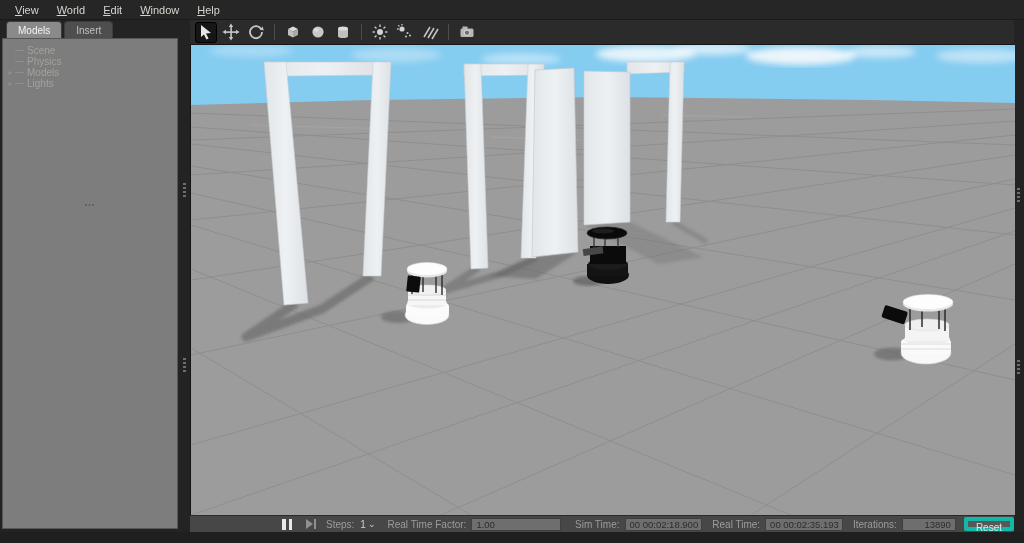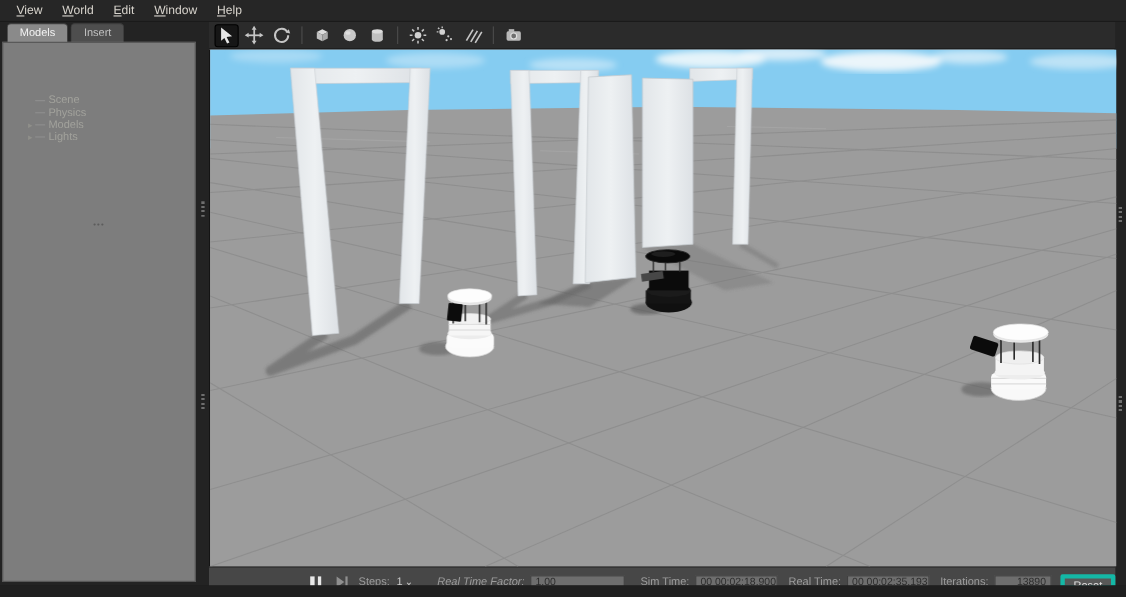--- a/index.html
+++ b/index.html
@@ -22,21 +22,21 @@
   
   .left-panel { position:absolute; top:20px; left:0; width:180px; height:512px; background:#232323; }
   .tabs { position:absolute; top:1px; left:6px; height:18px; display:flex; gap:2px; }
   .tab { font-size:10px; padding:3px 11px 2px; border-radius:4px 4px 0 0; border:1px solid #3c3c3c; border-bottom:none; }
   .tab.active { background:#8a8a8a; color:#f4f4f4; }
   .tab.inactive { background:#4e4e4e; color:#c0c0c0; }
   .panel-body {
     position:absolute; top:18px; left:2px; width:176px; height:491px;
     background:#7d7d7d; border:1px solid #565656;
   }
-  .tree { padding:6px 0 0 17px;margin-top:41px; }
+  .tree { padding:6px 0 0 0; }
   .tree-item { display:flex; align-items:center; height:11px; font-size:10px; color:#a2a29c; }
   .tree-arrow { width:9px; text-align:center; font-size:8px; color:#8f8f8a; margin-left:3px; }
   .tree-dash { width:9px; height:1px; background:#8f8f8f; margin-right:3px; }
   .tree-label { line-height:11px; }
   .splitter-dots-h { position:absolute; top:163px; left:0; width:100%; text-align:center; color:#5c5c5c; font-size:7px; letter-spacing:1px; line-height:5px; }
   .prop-header {
     position:absolute; top:169px; left:1px; width:172px; height:13px;
     background:#3c3c3c; display:flex; align-items:center; font-size:10px; font-weight:bold; color:#ececec;
   }
   .prop-col-property { padding-left:6px; width:82px; }
@@ -54,21 +54,21 @@
   }
   .tool { width:22px; height:21px; display:flex; align-items:center; justify-content:center; border-radius:3px; }
   .tool.selected { background:#161616; border:1px solid #000; }
   .tool svg { display:block; }
   .tool-sep { width:1px; height:16px; background:#4c4c4c; margin:0 4px; }
   
   .viewport { width:824px; height:470px; background:#9c9c9c; border-left:1px solid #141414; border-right:1px solid #141414; }
   .viewport svg { display:block; }
   
   .statusbar {
-    width:824px; height:27px; background:#474747; border-top:1px solid #2a2a2a;
+    width:824px; height:17px; background:#474747; border-top:1px solid #2a2a2a;
     display:flex; align-items:center; font-size:10px; color:#9c9c9c; padding-left:90px;
   }
   .sb-label { margin-left:10px; white-space:nowrap; }
   .sb-field {
     margin-left:5px; height:13px; line-height:12px; background:#6e6e6e; color:#2d2d2d;
     border:1px solid #3f3f3f; padding:0 4px; font-size:9.5px; white-space:nowrap; overflow:hidden;
   }
   .pause-btn { display:flex; gap:3px; align-items:center; height:13px; margin-left:2px; }
   .pause-btn span { width:3.5px; height:11px; background:#e8e8e8; }
   .step-btn { display:flex; align-items:center; margin-left:14px; }
@@ -369,21 +369,21 @@
           <span></span>
           <span></span>
         </div>
       <div class="step-btn">
         <div class="step-tri"></div>
         <div class="step-bar"></div>
       </div>
       <span class="sb-label">Steps:</span>
       <span class="steps-value">1</span>
       <span class="steps-caret">⌄</span>
-      <span class="sb-label" style="margin-left:22px;font-style:italic;">Real Time Factor:</span>
+      <span class="sb-label" style="margin-left:12px;">Real Time Factor:</span>
       <span class="sb-field" style="width:104px;">1.00</span>
       <span class="sb-label" style="margin-left:14px;">Sim Time:</span>
       <span class="sb-field" style="width:90px;">00 00:02:18.900</span>
       <span class="sb-label">Real Time:</span>
       <span class="sb-field" style="width:90px;">00 00:02:35.193</span>
       <span class="sb-label">Iterations:</span>
       <span class="sb-field" style="width:62px;text-align:right;">13890</span>
       <span class="reset-btn">Reset</span>
     </div>
   </div>

